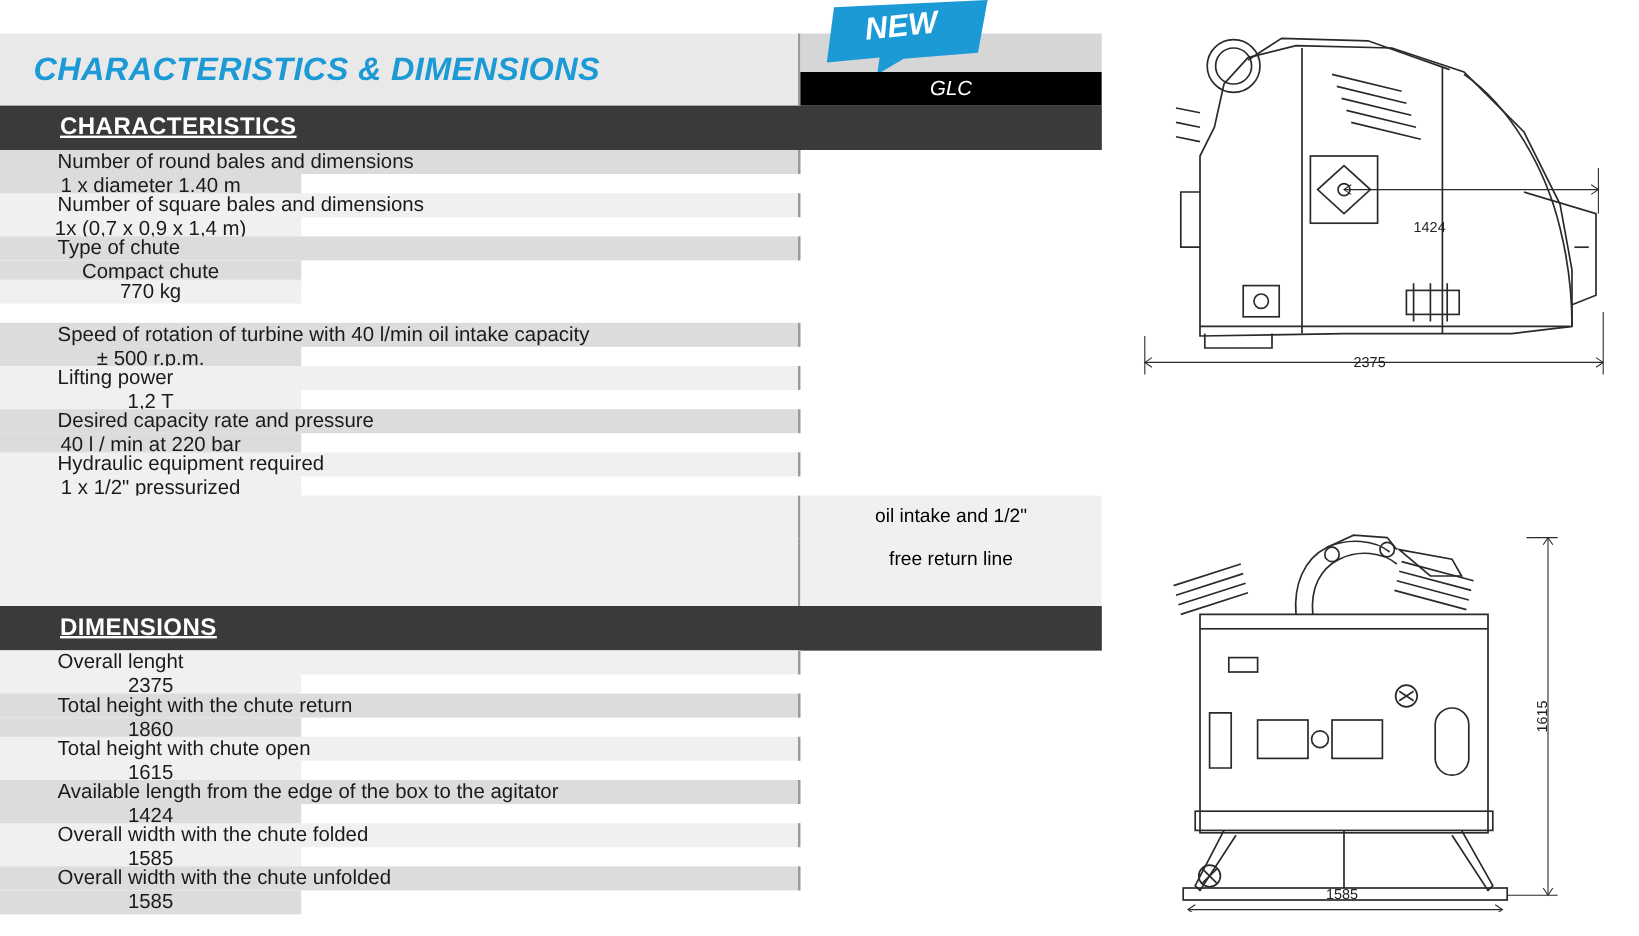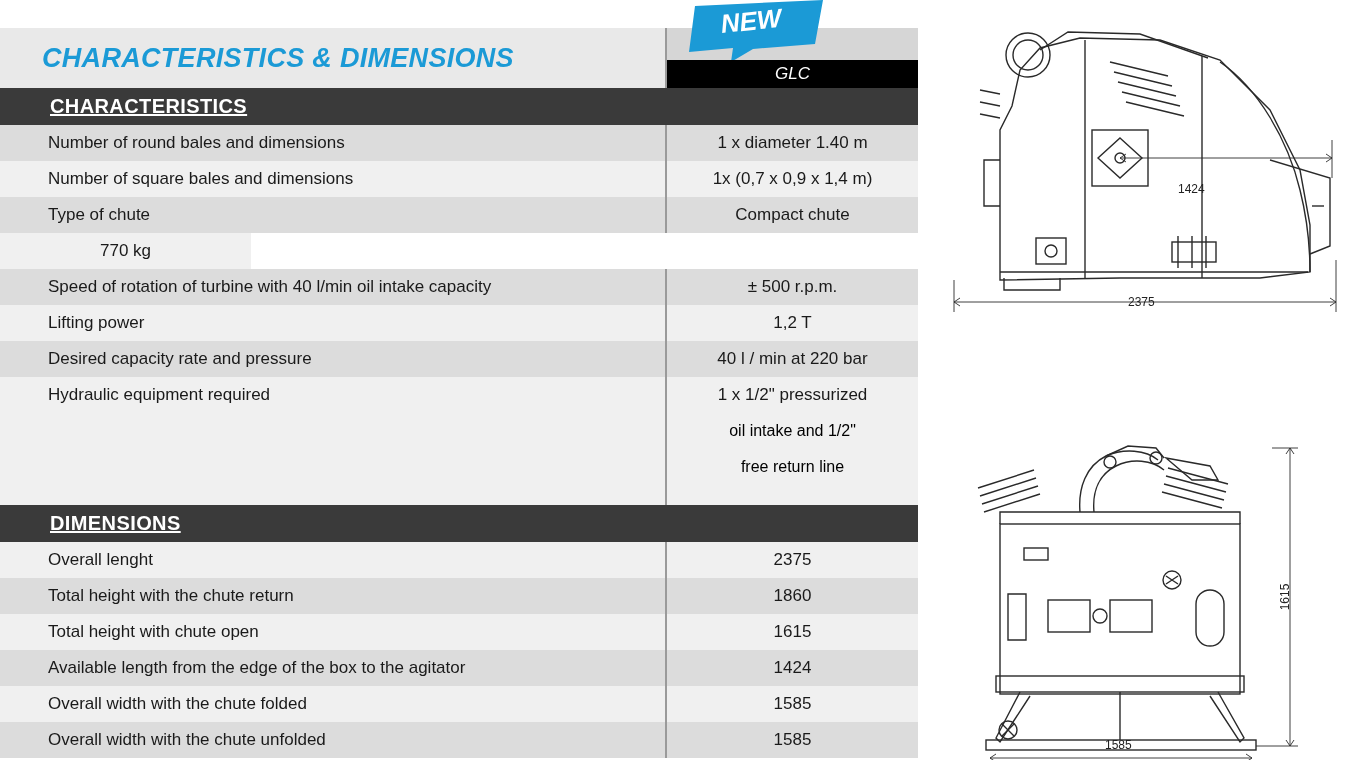--- a/index.html
+++ b/index.html
@@ -54,21 +54,21 @@
     text-align: center;
   }
 
   
   .title-row {
     height: 60px;
     background: #e9e9e9;
   }
   .title-row .col-label {
     border-right: 2px solid #9a9a9a;
-    padding-left: 42px;
+    padding-left: 28px;
   }
   .title-text {
     font-size: 27px;
     font-style: italic;
     font-weight: bold;
     color: #1b9ad6;
     letter-spacing: 0.3px;
   }
   .title-row .col-value {
     background: #d6d6d6;
@@ -132,20 +132,21 @@
     letter-spacing: 0.4px;
     text-decoration: underline;
   }
   .section-row .col-value {
     background: #3a3a3a;
   }
 
   
   .data-row {
     height: 36px;
+    flex-direction: column;
   }
   .data-row .col-label {
     font-size: 17px;
     color: #1a1a1a;
     border-right: 2px solid #9a9a9a;
   }
   .data-row .col-value {
     font-size: 17px;
     color: #1a1a1a;
   }

